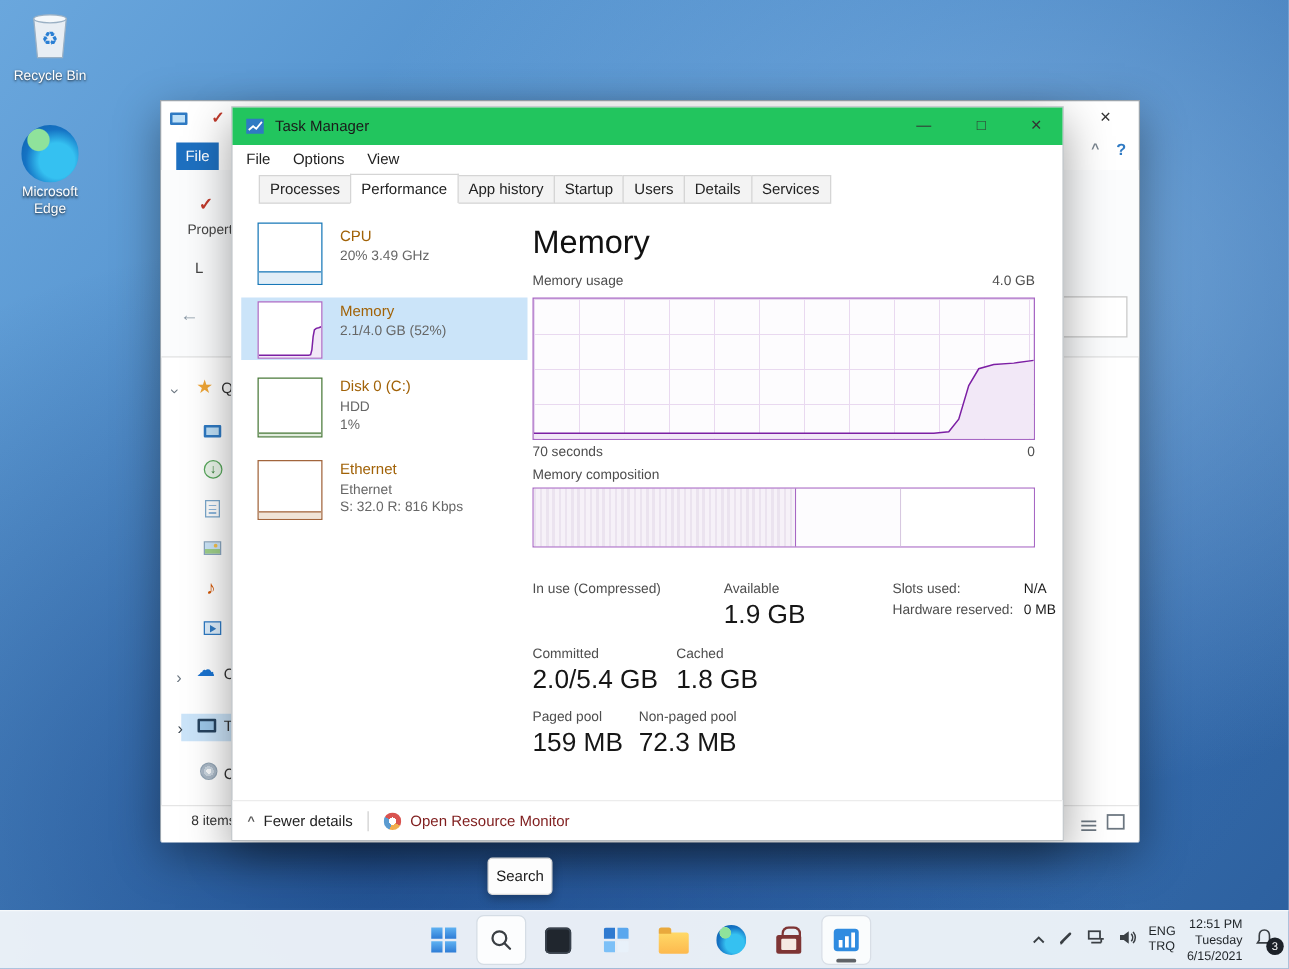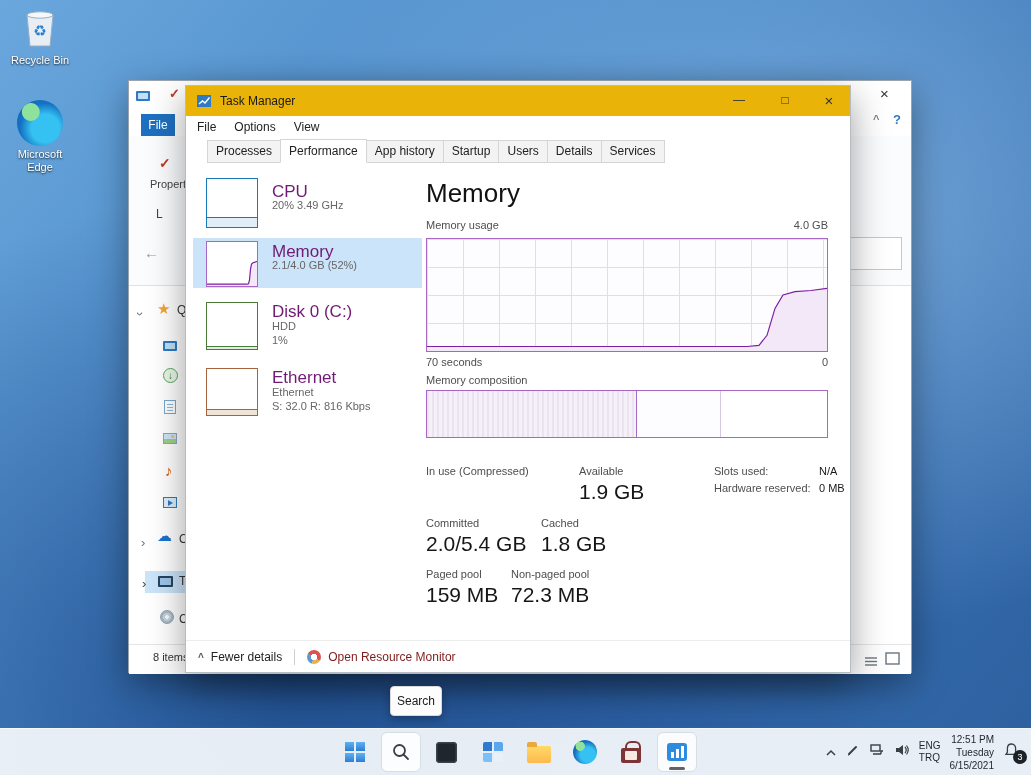--- a/index.html
+++ b/index.html
@@ -36,33 +36,33 @@
   .icon-vid{position:absolute;width:14px;height:11px;border:1px solid #2f7ac3;background:#ddeefc}
   .icon-vid::before{content:"";position:absolute;left:4px;top:2px;border-left:5px solid #2f7ac3;border-top:3px solid transparent;border-bottom:3px solid transparent}
   .icon-disc{position:absolute;width:14px;height:14px;border-radius:50%;border:1px solid #93a5b5;
     background:radial-gradient(circle,#f8fafc 0 2px,#c9d4de 2px 4px,#aab8c6 4px 7px)}
   .icon-dl{position:absolute;width:15px;height:15px;border-radius:50%;background:#eaf6ea;border:1px solid #58a85c;
     color:#2e7d32;font-size:10px;font-weight:bold;text-align:center;line-height:13px}
   .chev{display:inline-block;font-size:13px;color:#6b7680;line-height:12px}
   .rot90{transform:rotate(90deg)}
   
   #tm{z-index:20;border-color:#b7bcc0}
-  .tm-titlebar{position:absolute;left:0;top:0;width:100%;height:30px;background:#eab308}
+  .tm-titlebar{position:absolute;left:0;top:0;width:100%;height:30px;background:#22c55e}
   .tm-title{position:absolute;left:34px;top:0;line-height:30px;font-size:12px;color:#1a1a1a}
   .tm-btn{position:absolute;top:0;width:46px;height:30px;text-align:center;line-height:29px;font-size:12px;color:#333}
   .tm-menubar{position:absolute;left:0;top:30px;width:100%;height:22px;display:flex;padding-left:2px}
   .tm-menu-item{font-size:12px;color:#222;padding:0 9px;line-height:22px}
   .tm-tabs{position:absolute;left:21px;top:54px;height:23px;display:flex}
   .tab{font-size:12px;color:#222;padding:3px 8px;border:1px solid #d5d5d5;background:#f3f3f3;margin-right:-1px;line-height:15px}
   .tab.active{background:#fff;border-bottom-color:#fff;position:relative;z-index:2;margin-top:-1px;padding-top:4px}
   .side-row{position:absolute;left:7px;width:229px}
   .side-row.selected{background:#cbe4f9}
   .thumb{position:absolute;left:13px;width:52px;background:#fff;border:1px solid;overflow:hidden}
   .strip{position:absolute;left:0;right:0;bottom:0}
-  .side-t1{position:absolute;left:79px;font-size:17px;color:#701a75;white-space:nowrap}
+  .side-t1{position:absolute;left:79px;font-size:12px;color:#a16207;white-space:nowrap}
   .side-t2{position:absolute;left:79px;font-size:11px;color:#666;white-space:nowrap}
   .lbl11{position:absolute;font-size:11px;color:#4e4e4e;white-space:nowrap}
   .val21{position:absolute;font-size:21px;font-weight:300;color:#161616;white-space:nowrap}
   .mem-title{position:absolute;left:240px;top:92px;font-size:26px;font-weight:300;color:#111}
   .graph-box{position:absolute;left:240px;top:152px;width:402px;height:114px;border:1px solid #a767c4;background-color:#fdfcfe;
     background-image:repeating-linear-gradient(90deg,#e9d9f0 0 1px,transparent 1px 36px),
                      repeating-linear-gradient(180deg,#e9d9f0 0 1px,transparent 1px 28px)}
   .graph-box svg{position:absolute;left:0;top:0;width:100%;height:100%}
   #comp-bar{position:absolute;left:240px;top:304px;width:402px;height:48px;border:1px solid #a767c4;display:flex;background:#fff}
   .seg{height:100%}

